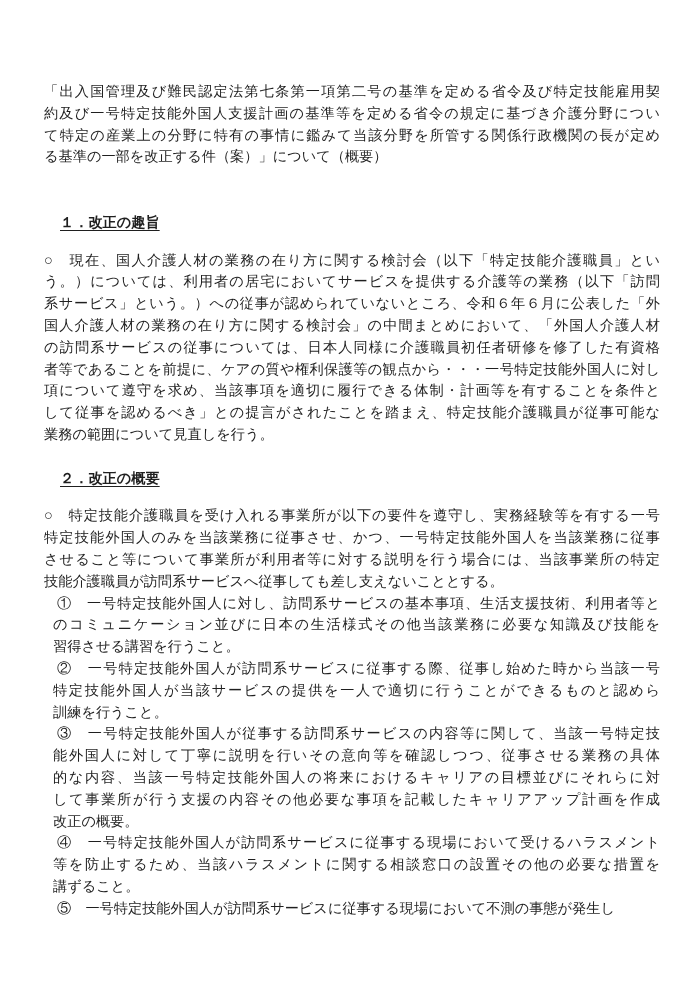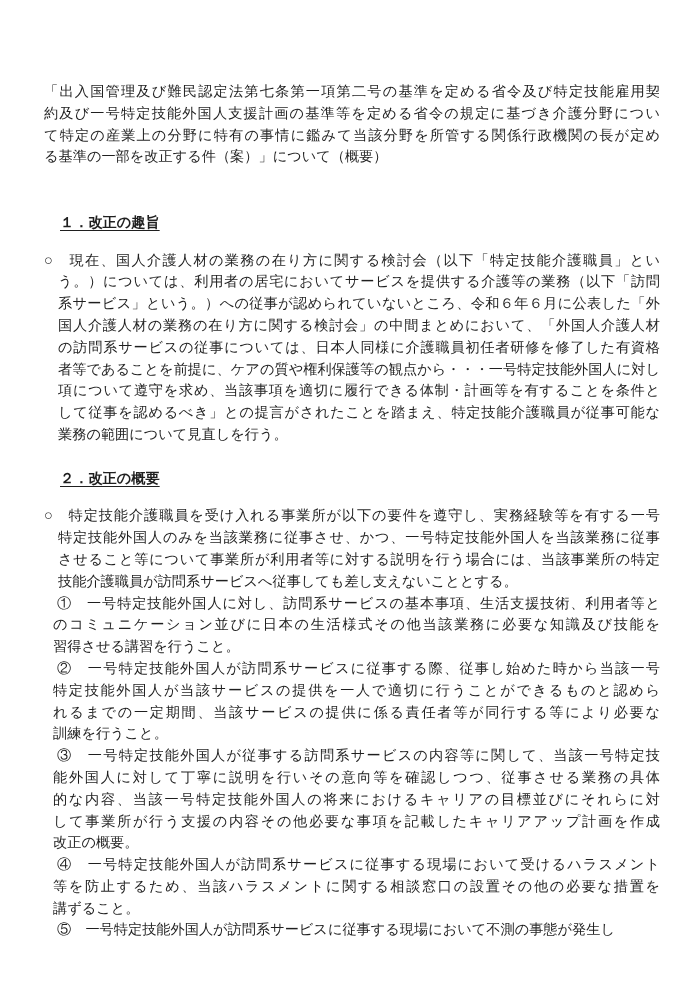--- a/index.html
+++ b/index.html
@@ -27,21 +27,21 @@
   .title-block { margin-bottom:43.6px; }
   .heading {
     font-size:14.2px;
     font-weight:bold;
     margin:16px;
     text-decoration:underline;
     text-underline-offset:3px;
     text-decoration-thickness:1px;
   }
   
-  .para.o .line { margin-left:14px; }
+  .para.o .line { }
   .para.o .line.first { margin-left:0; }
   
   .para.num .line { margin-left:9px; }
   .para.num .line.first { margin-left:13px; }
   .gap-after { margin-bottom:21.8px; }
 </style>
 </head>
 <body>
 
 <div class="page">
@@ -80,21 +80,20 @@
           <div class="line last">技能介護職員が訪問系サービスへ従事しても差し支えないこととする。</div>
         </div>
         <div class="para num">
           <div class="line first">①　一号特定技能外国人に対し、訪問系サービスの基本事項、生活支援技術、利用者等と</div>
           <div class="line">のコミュニケーション並びに日本の生活様式その他当該業務に必要な知識及び技能を</div>
           <div class="line last">習得させる講習を行うこと。</div>
         </div>
         <div class="para num">
           <div class="line first">②　一号特定技能外国人が訪問系サービスに従事する際、従事し始めた時から当該一号</div>
           <div class="line">特定技能外国人が当該サービスの提供を一人で適切に行うことができるものと認めら</div>
-          <div class="line">れるまでの一定期間、当該サービスの提供に係る責任者等が同行する等により必要な</div>
           <div class="line last">訓練を行うこと。</div>
         </div>
         <div class="para num">
           <div class="line first">③　一号特定技能外国人が従事する訪問系サービスの内容等に関して、当該一号特定技</div>
           <div class="line">能外国人に対して丁寧に説明を行いその意向等を確認しつつ、従事させる業務の具体</div>
           <div class="line">的な内容、当該一号特定技能外国人の将来におけるキャリアの目標並びにそれらに対</div>
           <div class="line">して事業所が行う支援の内容その他必要な事項を記載したキャリアアップ計画を作成</div>
           <div class="line last">改正の概要。</div>
         </div>
         <div class="para num">

